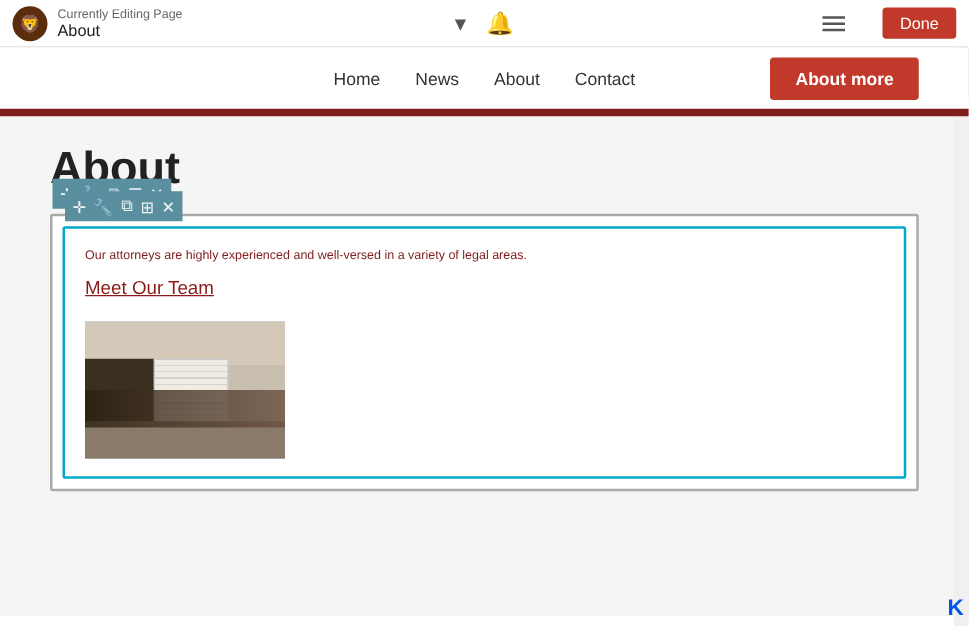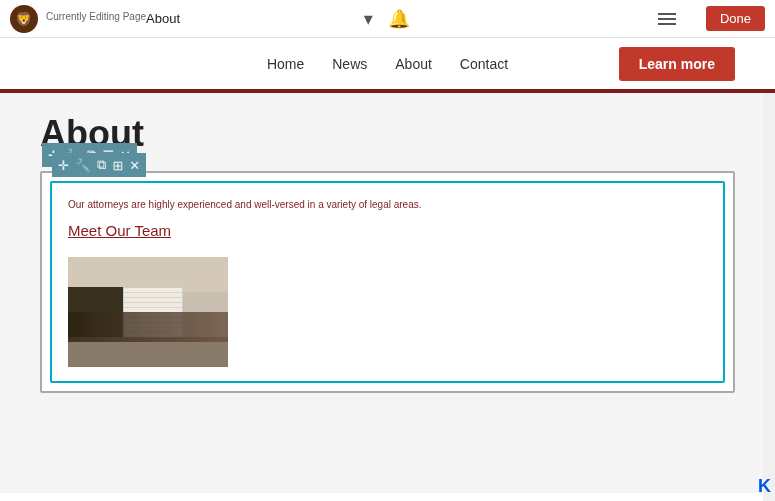--- a/index.html
+++ b/index.html
@@ -22,21 +22,21 @@
       display: flex;
       align-items: center;
       justify-content: center;
       margin-right: 8px;
       font-size: 14px;
       color: white;
       overflow: hidden;
     }
     .top-bar-info {
       display: flex;
-      flex-direction: row;
+      flex-direction: column;
     }
     .top-bar-editing {
       font-size: 10px;
       color: #666;
     }
     .top-bar-page {
       font-size: 13px;
       color: #222;
       font-weight: 500;
     }
@@ -83,21 +83,21 @@
       border-radius: 3px;
     }
 
     
     .nav-bar {
       display: flex;
       align-items: center;
       justify-content: center;
       height: 55px;
       background: #fff;
-      border-bottom: 4px solid #7f1d1d;
+      border-bottom: 6px solid #7f1d1d;
       position: relative;
     }
     .nav-links {
       display: flex;
       gap: 28px;
     }
     .nav-link {
       font-size: 14px;
       color: #333;
       text-decoration: none;
@@ -297,21 +297,21 @@
   <div class="scrollbar-thumb"></div>
 </div>
 
 <div class="nav-bar">
   <div class="nav-links">
     <a class="nav-link">Home</a>
     <a class="nav-link">News</a>
     <a class="nav-link">About</a>
     <a class="nav-link">Contact</a>
   </div>
-  <button class="learn-more-btn">Learn more</button>
+  <button class="learn-more-btn">About more</button>
 </div>
 
 <div class="main-content">
   <h1 class="page-title">About</h1>
 
   <div class="outer-widget">
 
     <div class="outer-toolbar">
       <span class="toolbar-icon">✛</span>
       <span class="toolbar-icon">🔧</span>

